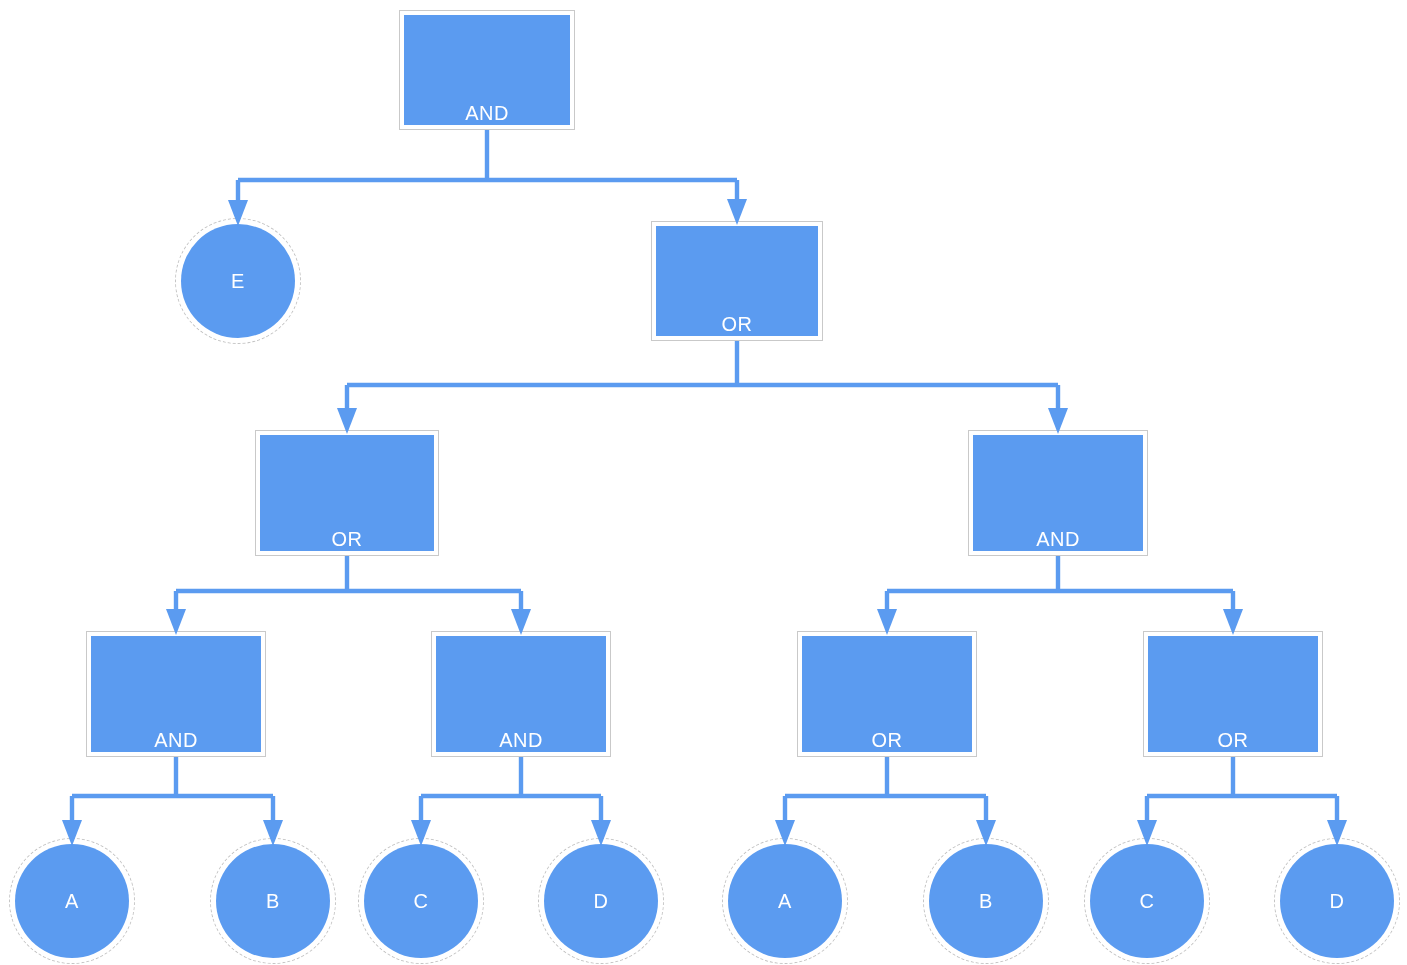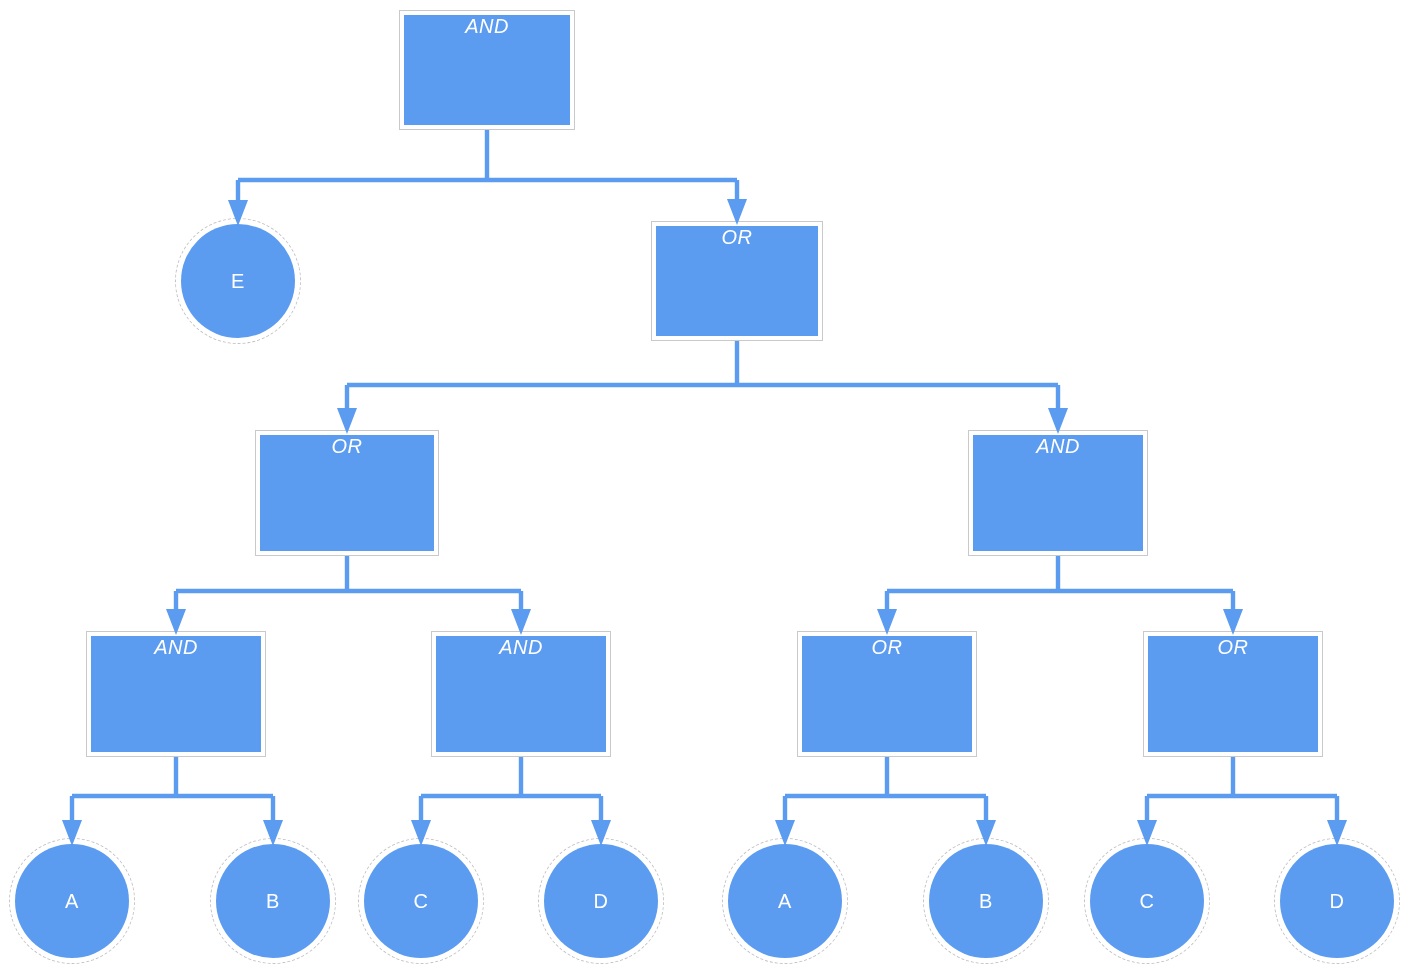--- a/index.html
+++ b/index.html
@@ -27,23 +27,22 @@
     position:absolute;
     background:#fff;
     border:1px solid var(--box-border);
     box-sizing:border-box;
   }
   .gate .fill{
     position:absolute;
     inset:4px;
     background:var(--node-fill);
     display:flex;
-    align-items:flex-start;
+    align-items:flex-end;
     justify-content:center;
-    font-style:italic;
   }
   
   .event{
     position:absolute;
     width:126px;
     height:126px;
     border:1px dashed var(--leaf-ring);
     border-radius:50%;
     background:#fff;
     box-sizing:border-box;

